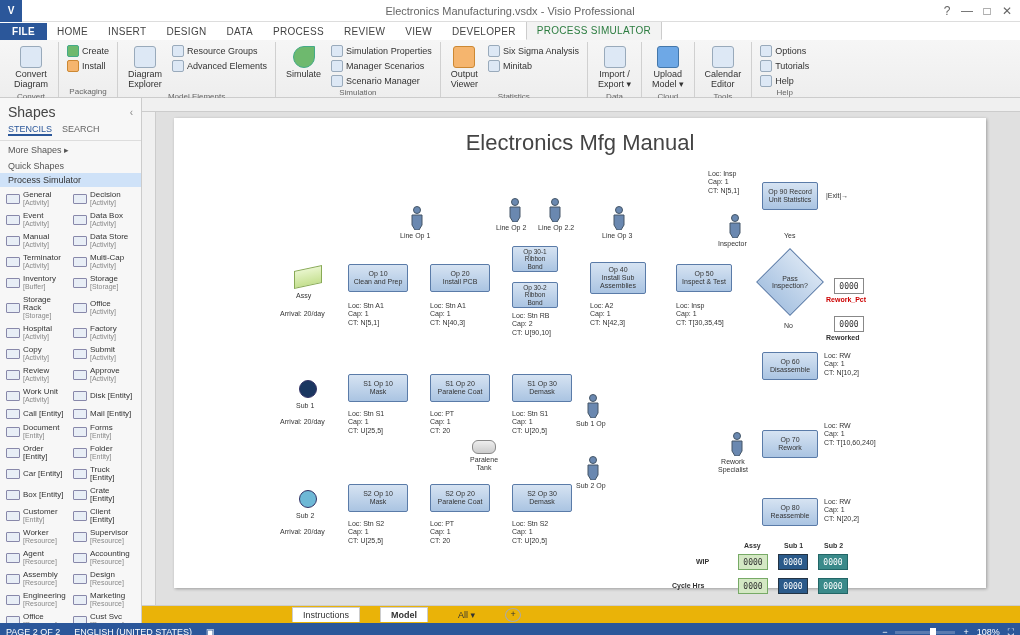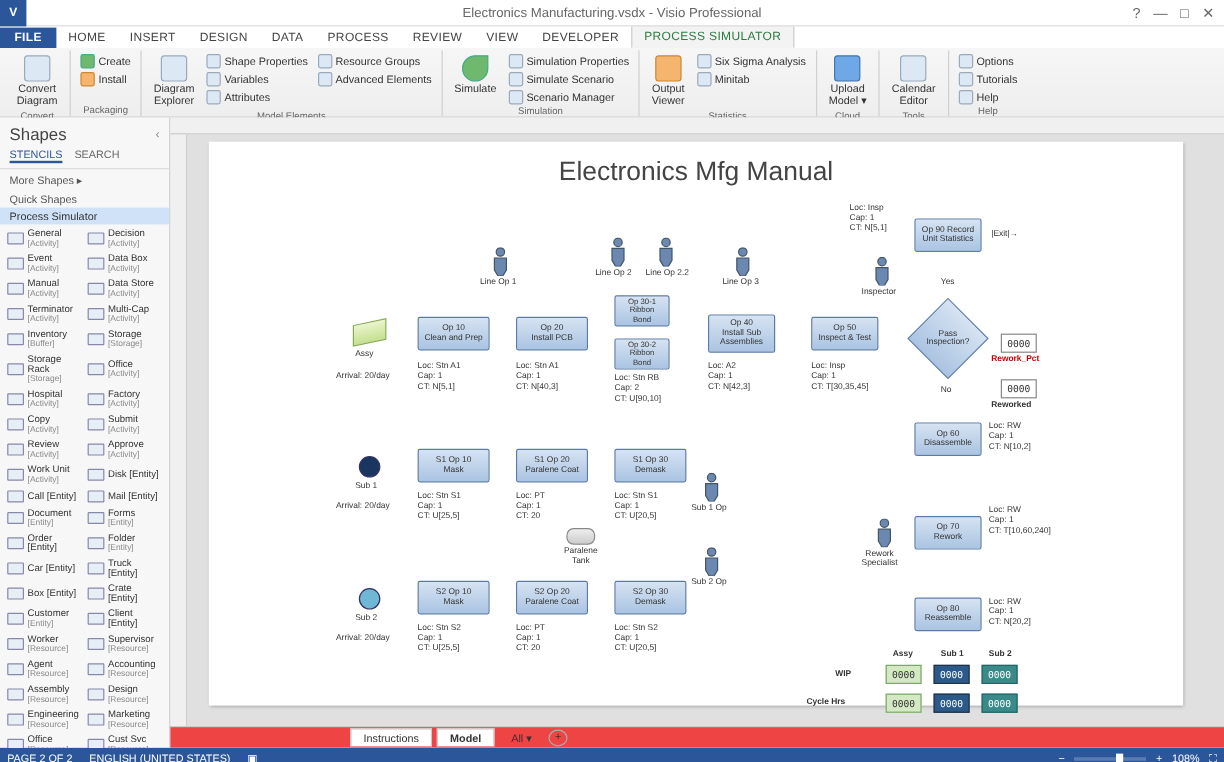--- a/index.html
+++ b/index.html
@@ -72,21 +72,21 @@
 .person svg { width: 100%; height: 100%; fill: #6a88b0; stroke: #456; stroke-width: 1; }
 .diamond { position: absolute; width: 48px; height: 48px; background: linear-gradient(#d6e3f2,#aac4e2); border: 1px solid #5a7ba8; transform: rotate(45deg); display: flex; align-items: center; justify-content: center; }
 .diamond span { transform: rotate(-45deg); font-size: 7px; text-align: center; }
 .counter { position: absolute; width: 30px; height: 16px; background: #fff; border: 1px solid #888; display: flex; align-items: center; justify-content: center; font-size: 8px; font-family: monospace; }
 .counter.g { background: #d4e8c4; border-color: #7a6; }
 .counter.b { background: #2b5a8a; color: #fff; border-color: #234; }
 .counter.t { background: #3a8a8a; color: #fff; border-color: #266; }
 .tank { position: absolute; width: 24px; height: 14px; background: linear-gradient(#eee,#ccc); border: 1px solid #888; border-radius: 6px; }
 
 
-.sheet-tabs { height: 18px; background: #ef4444; border-top: 1px solid #ccc; display: flex; align-items: center; padding-left: 150px; font-size: 9px; gap: 4px; }
+.sheet-tabs { height: 18px; background: #eab308; border-top: 1px solid #ccc; display: flex; align-items: center; padding-left: 150px; font-size: 9px; gap: 20px; }
 .sheet-tabs .st { padding: 2px 10px; border: 1px solid #ccc; border-bottom: none; background: #fff; cursor: pointer; }
 .sheet-tabs .st.active { background: #fff; font-weight: bold; }
 .sheet-tabs .st-add { width: 16px; height: 14px; border: 1px solid #aaa; border-radius: 50%; text-align: center; cursor: pointer; }
 
 
 .statusbar { height: 18px; background: #2b579a; color: #fff; display: flex; align-items: center; padding: 0 6px; font-size: 9px; gap: 14px; }
 .statusbar .right { margin-left: auto; display: flex; gap: 8px; align-items: center; }
 .zoom-track { width: 60px; height: 3px; background: #5a7bb0; position: relative; }
 .zoom-thumb { position: absolute; top: -3px; left: 58%; width: 6px; height: 9px; background: #fff; }
 
@@ -149,34 +149,20 @@
   <div class="ribbon-group">
     <div class="items">
       <div class="r-btn-big">
           <div class="ic"></div>
           <div class="lbl" style="white-space:pre">Diagram
 Explorer</div>
         </div>
       <div class="r-col">
         <div class="r-btn-sm">
             <div class="ic"></div>
-            <span>Shape Properties</span>
-          </div>
-        <div class="r-btn-sm">
-            <div class="ic"></div>
-            <span>Variables</span>
-          </div>
-        <div class="r-btn-sm">
-            <div class="ic"></div>
-            <span>Attributes</span>
-          </div>
-      </div>
-      <div class="r-col">
-        <div class="r-btn-sm">
-            <div class="ic"></div>
             <span>Resource Groups</span>
           </div>
         <div class="r-btn-sm">
             <div class="ic"></div>
             <span>Advanced Elements</span>
           </div>
       </div>
     </div>
     <div class="grp-label">Model Elements</div>
   </div>
@@ -186,21 +172,21 @@
           <div class="ic green" style="border-radius:50% 0 50% 50%"></div>
           <div class="lbl">Simulate</div>
         </div>
       <div class="r-col">
         <div class="r-btn-sm">
             <div class="ic"></div>
             <span>Simulation Properties</span>
           </div>
         <div class="r-btn-sm">
             <div class="ic"></div>
-            <span>Simulate Scenario</span>
+            <span>Manager Scenarios</span>
           </div>
         <div class="r-btn-sm">
             <div class="ic"></div>
             <span>Scenario Manager</span>
           </div>
       </div>
     </div>
     <div class="grp-label">Simulation</div>
   </div>
   <div class="ribbon-group">
@@ -215,20 +201,30 @@
             <div class="ic"></div>
             <span>Six Sigma Analysis</span>
           </div>
         <div class="r-btn-sm">
             <div class="ic"></div>
             <span>Minitab</span>
           </div>
       </div>
     </div>
     <div class="grp-label">Statistics</div>
+  </div>
+  <div class="ribbon-group">
+    <div class="items">
+        <div class="r-btn-big">
+          <div class="ic"></div>
+          <div class="lbl" style="white-space:pre">Import /
+Export ▾</div>
+        </div>
+      </div>
+    <div class="grp-label">Data</div>
   </div>
   <div class="ribbon-group">
     <div class="items">
         <div class="r-btn-big">
           <div class="ic blue"></div>
           <div class="lbl" style="white-space:pre">Upload
 Model ▾</div>
         </div>
       </div>
     <div class="grp-label">Cloud</div>

